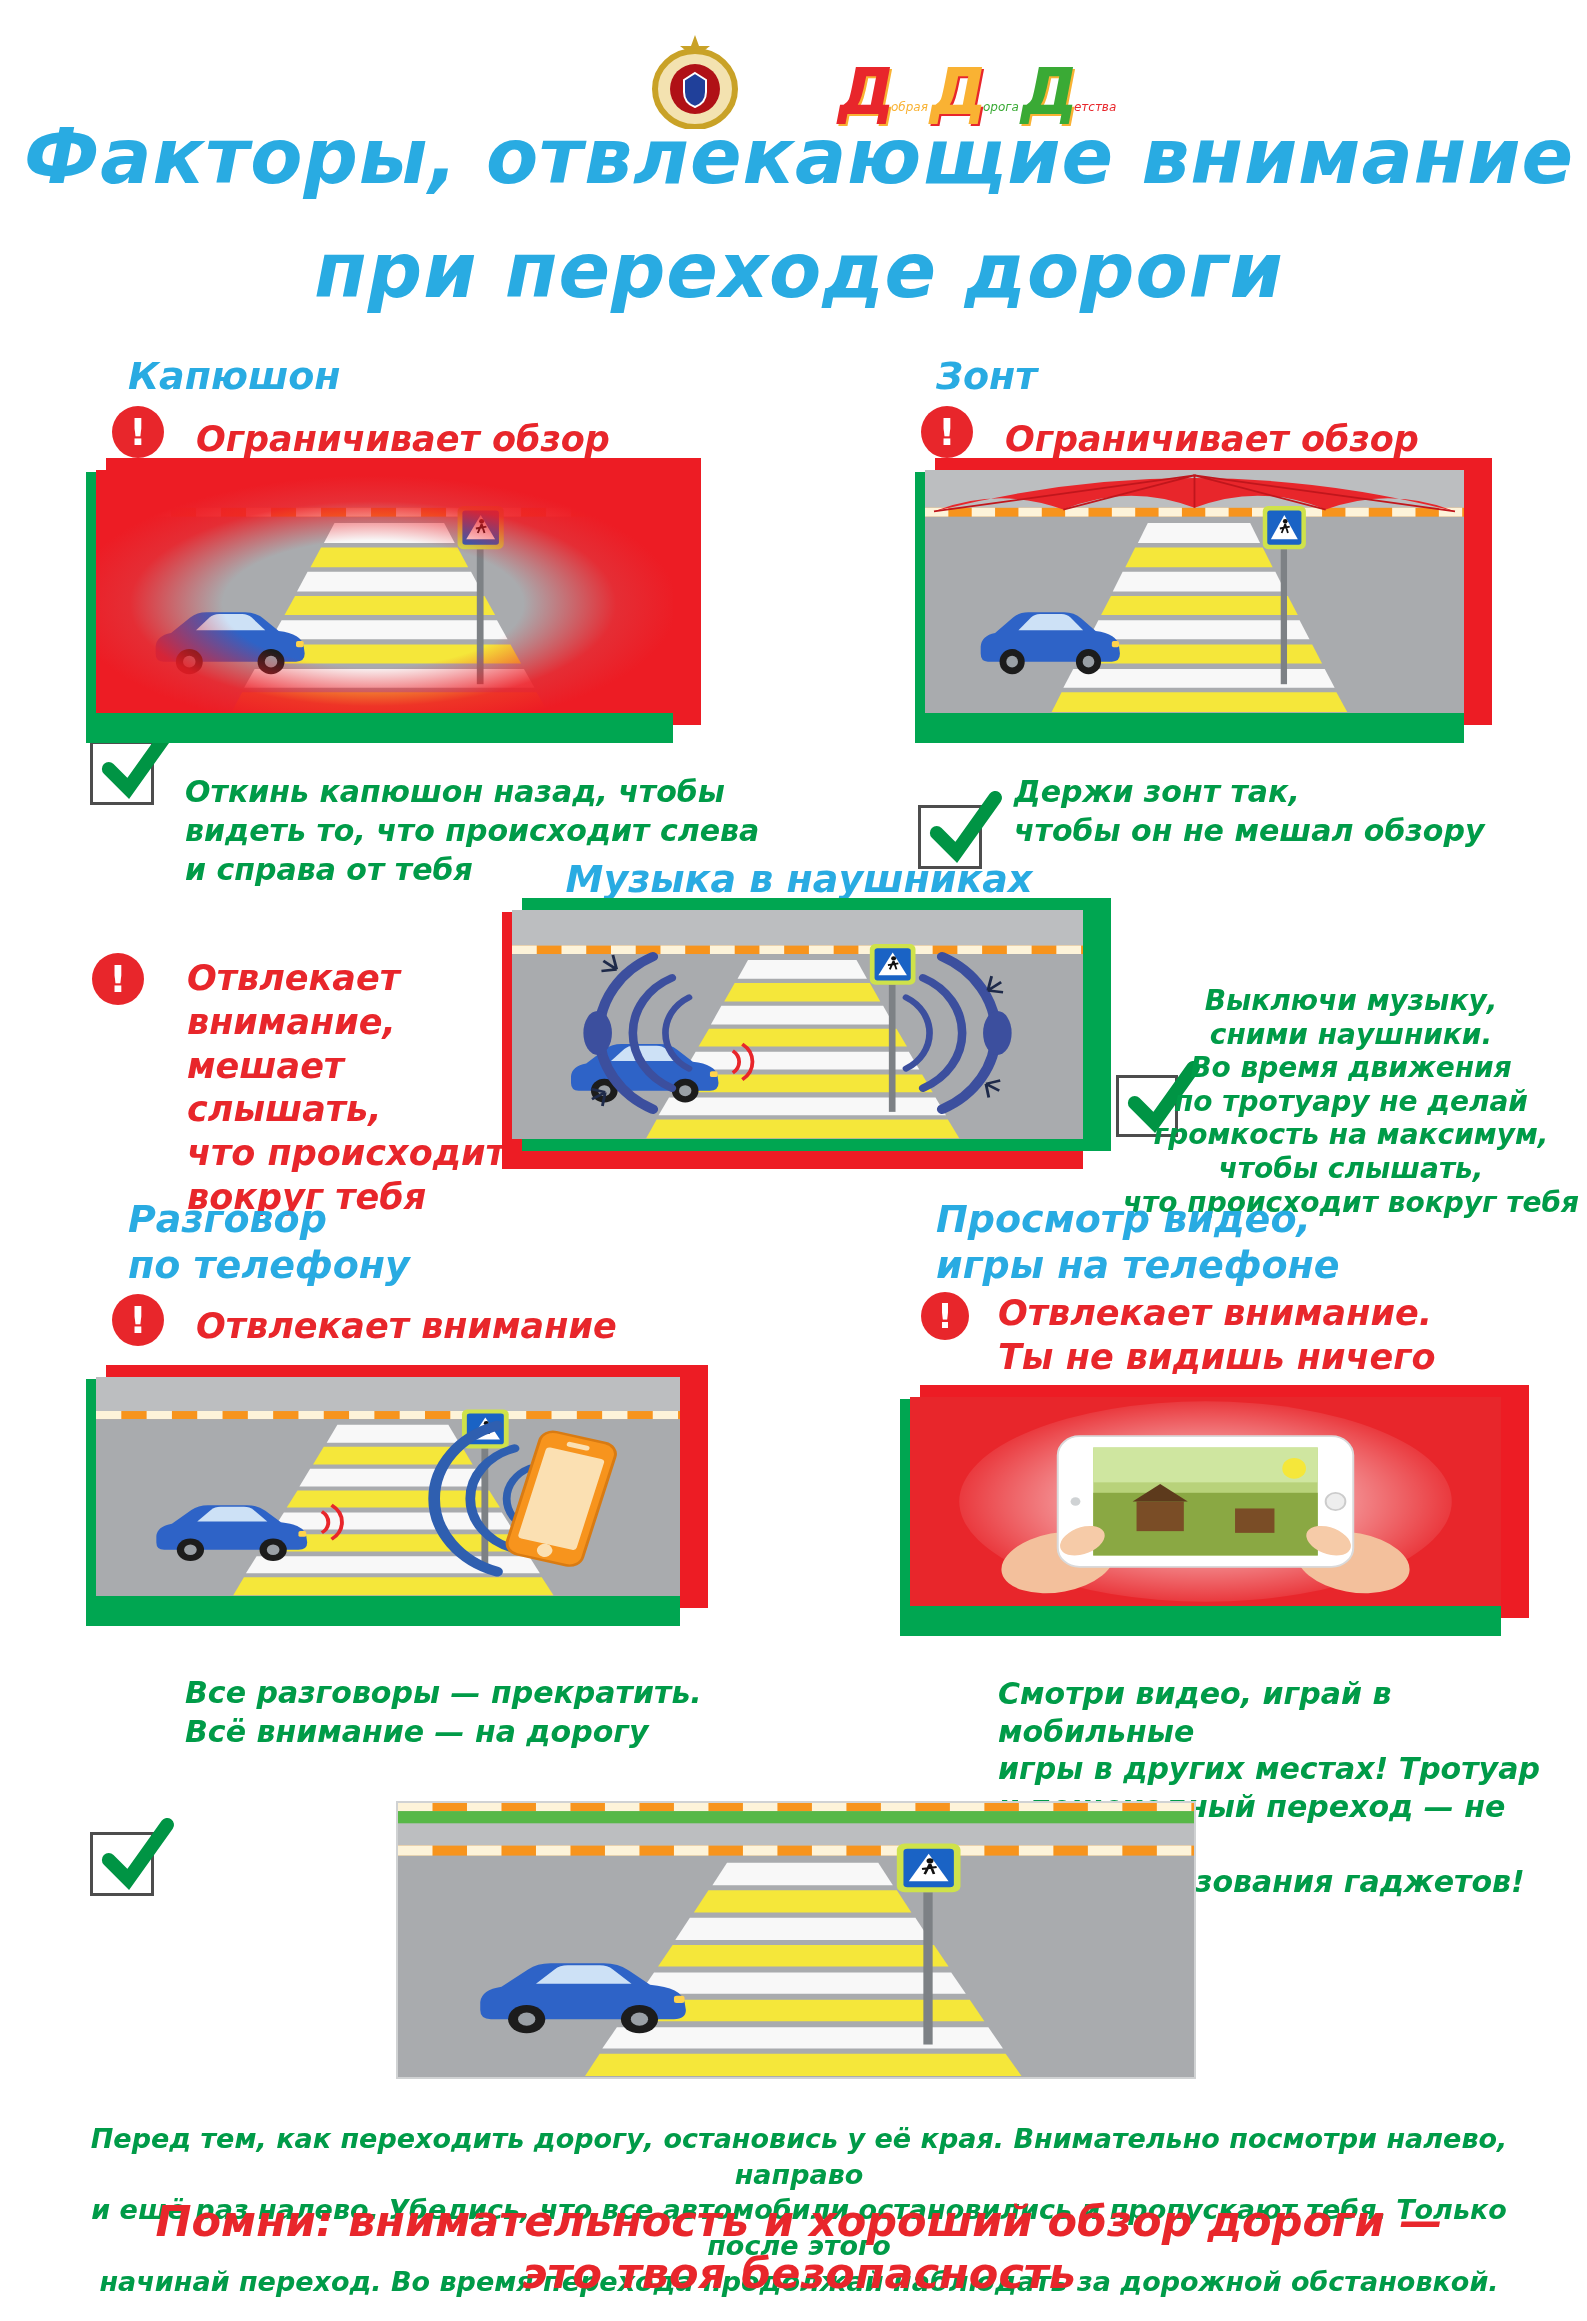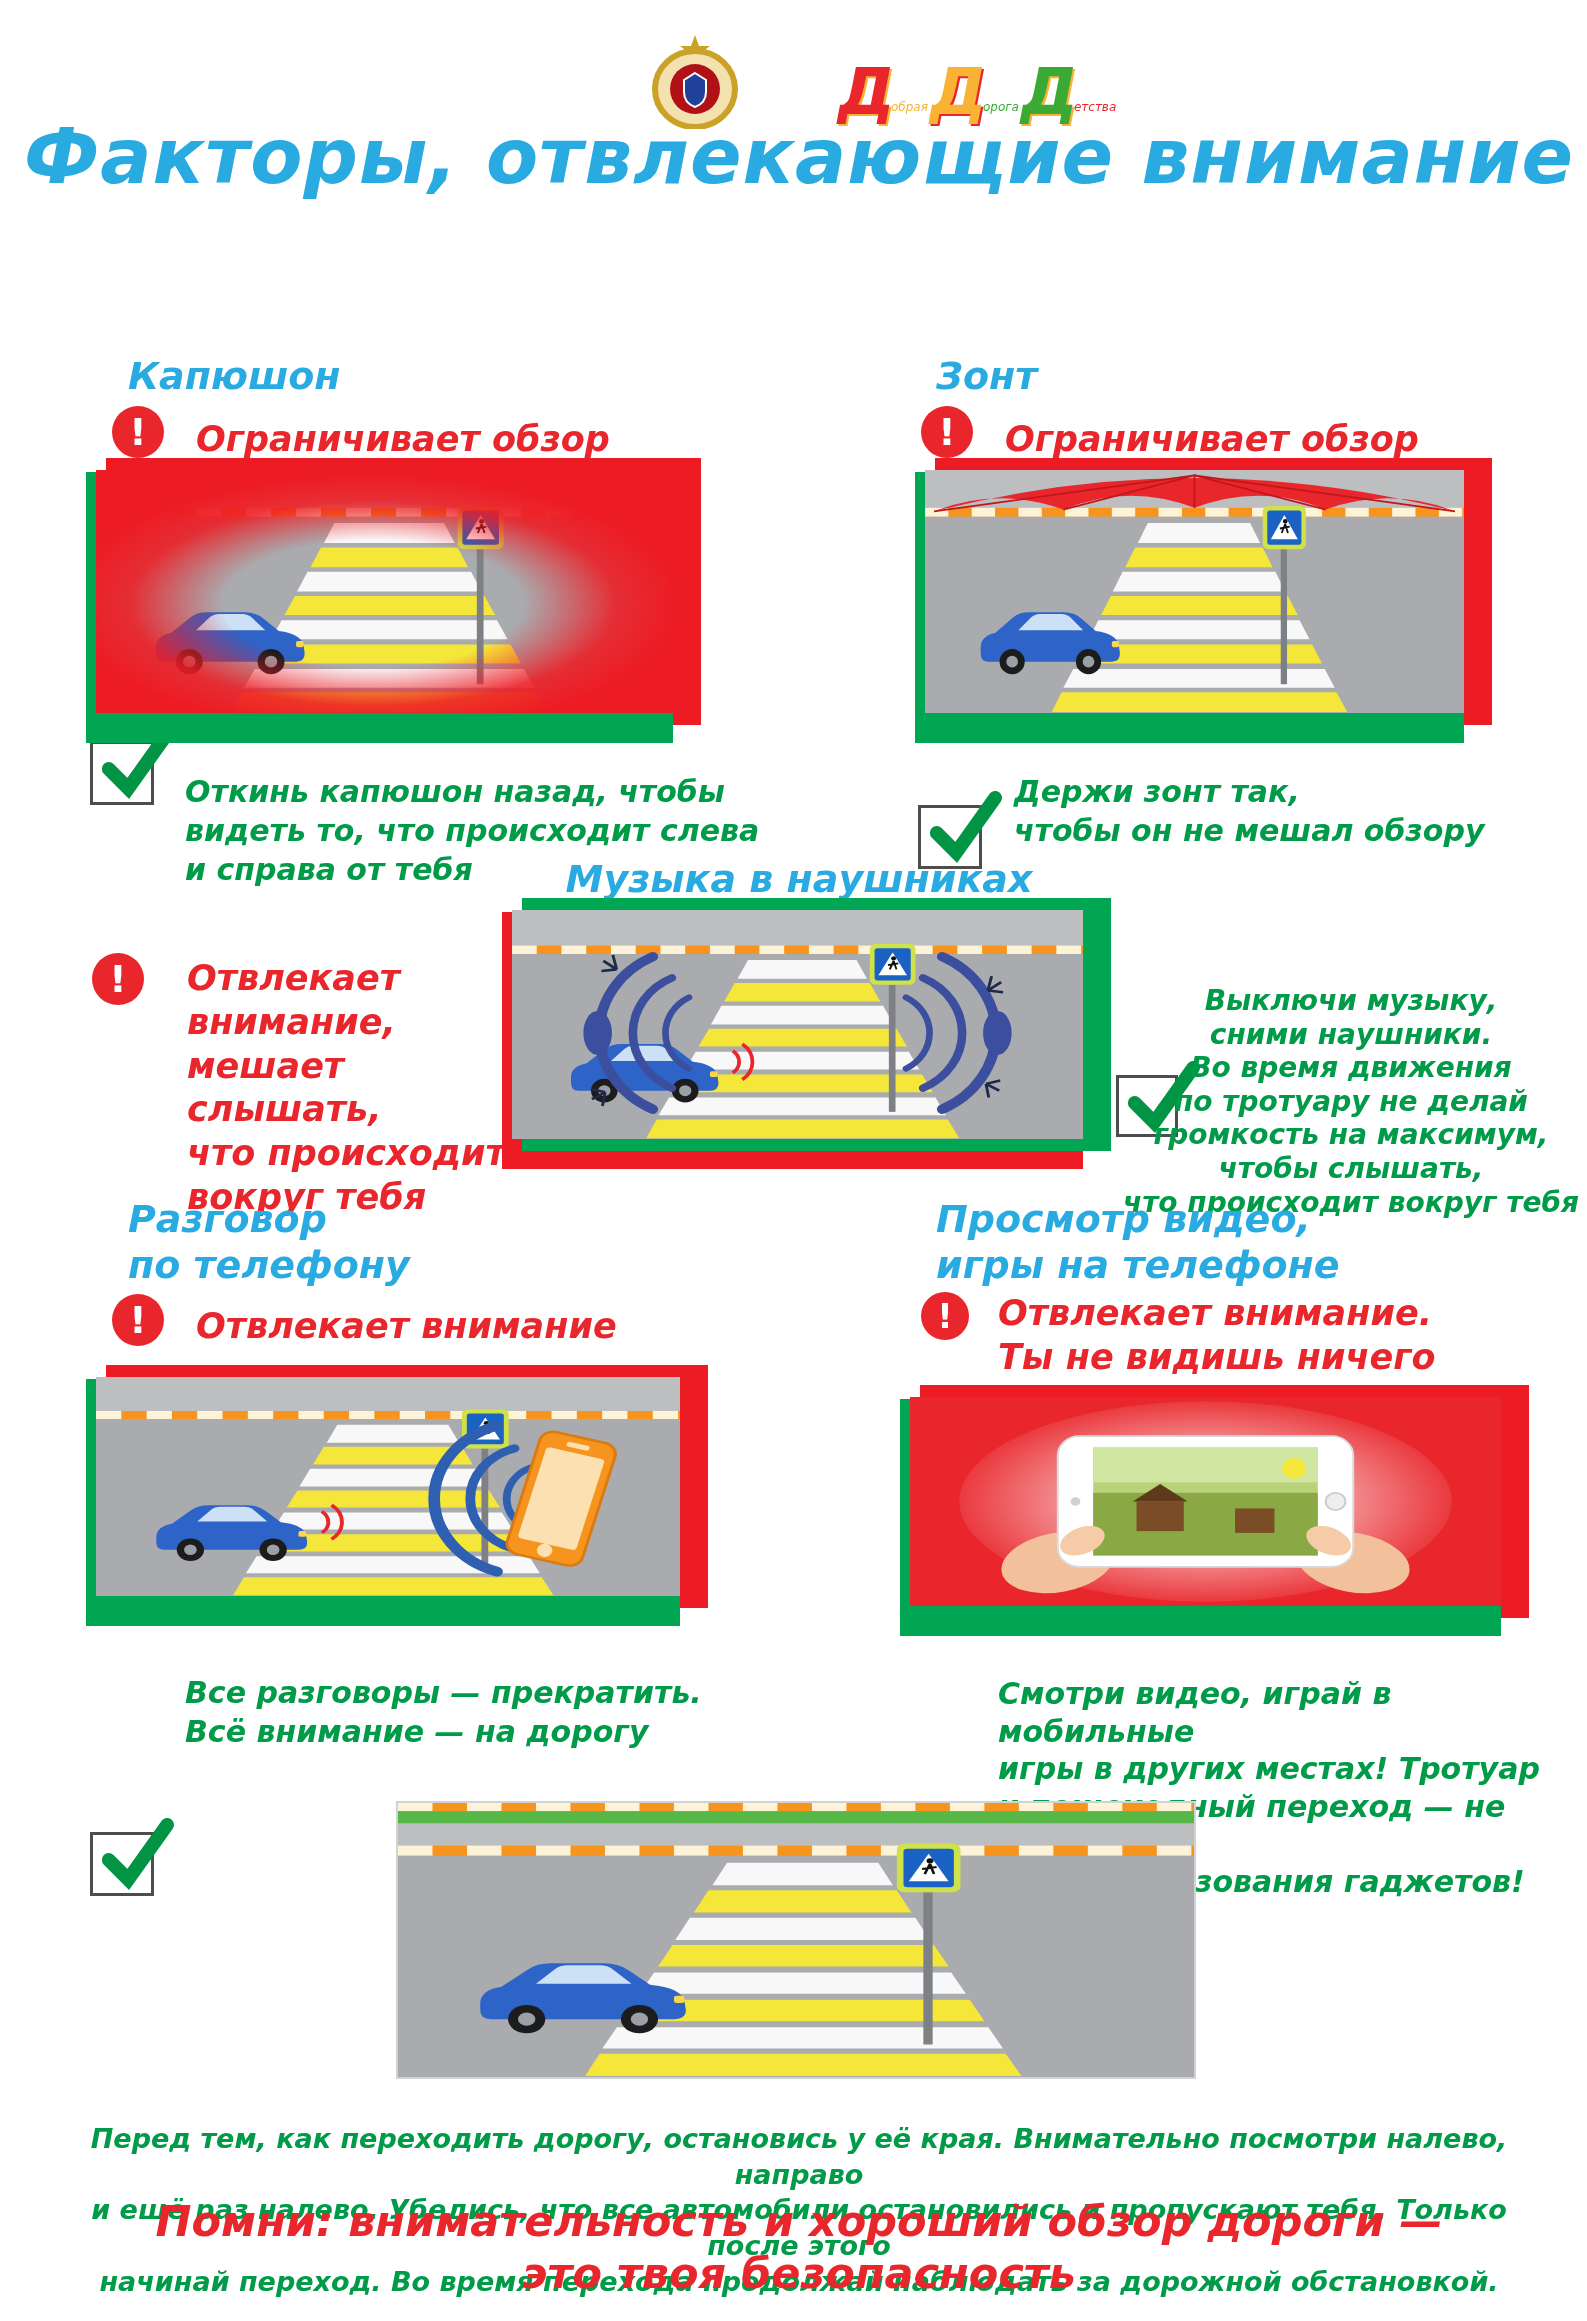--- a/index.html
+++ b/index.html
@@ -122,20 +122,21 @@
       <span class="ddd-big" style="color:#f9b233; text-shadow:2px 2px 0 #e8262b;">Д</span>
       <span class="ddd-small" style="color:#3aaa35;">орога</span>
     </div>
     <div class="ddd-unit">
       <span class="ddd-big" style="color:#3aaa35; text-shadow:2px 2px 0 #f9b233;">Д</span>
       <span class="ddd-small" style="color:#e8262b;">етства</span>
     </div>
   </div>
 
   <div class="abs title bi blue" style="top:117px;">Факторы, отвлекающие внимание</div>
+  <div class="abs title bi blue" style="top:231px;">при переходе дороги</div>
 
   <div class="abs sec-title bi blue" style="left:117px; top:353px;">Капюшон</div>
   <div class="abs warn-icon" style="left:112px; top:406px;">
     <span>!</span>
   </div>
   <div class="abs warn-text bi red-t" style="left:185px; top:418px;">Ограничивает обзор</div>
 
   <div class="img-block" style="left:86px; top:458px; width:615px; height:285px;">
     <div class="frame-red"></div>
     <div class="frame-green"></div>

